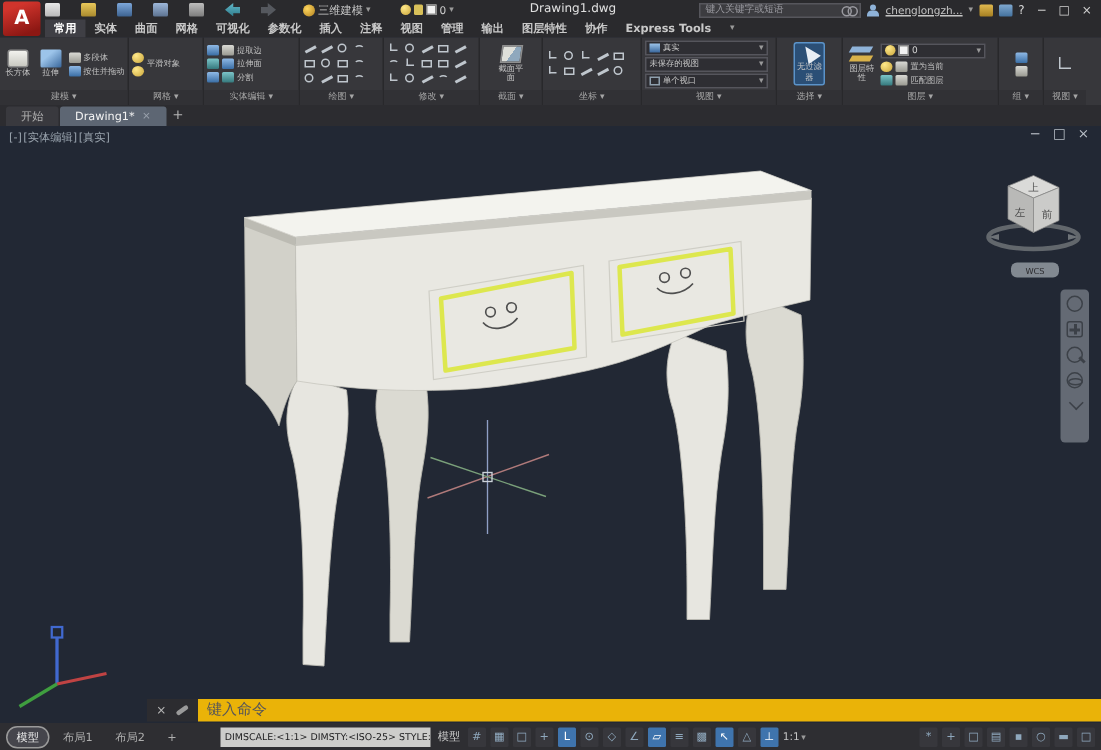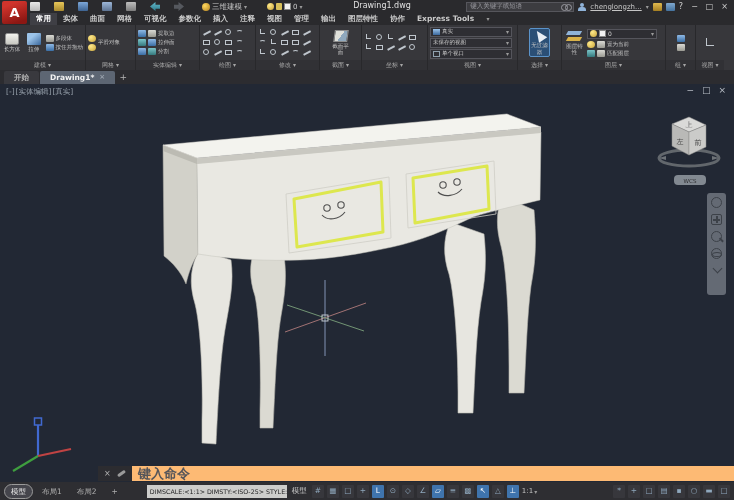--- a/index.html
+++ b/index.html
@@ -83,21 +83,21 @@
   .g .re { position:absolute; left:1px; top:2px; width:7px; height:5px; border:1.3px solid #bfc6cd; }
   .g .ar { position:absolute; left:1px; top:2px; width:7px; height:6px; border:1.4px solid transparent; border-top-color:#bfc6cd; border-radius:50%; }
   .g .ax { position:absolute; left:2px; top:1px; width:5px; height:5px; border-left:1.5px solid #bfc6cd; border-bottom:1.5px solid #bfc6cd; }
   .dd { display:flex; align-items:center; gap:2px; width:82px; height:10px; background:#2e2e33;
     border:1px solid #55555c; color:#c9c9c9; font-size:5.5px; padding:0 2px; white-space:nowrap; overflow:hidden; }
   .dd .sw { width:7px; height:6px; flex:none; }
   .dd .caret { margin-left:auto; }
   .ldd { display:flex; align-items:center; gap:2px; width:70px; height:10px; background:#2e2e33; border:1px solid #55555c; padding:0 2px; font-size:6px; color:#d5d5d5; }
   
   .filetabs { position:absolute; top:70px; left:0; right:0; height:14px; background:#2c2c30; display:flex; align-items:flex-end; padding-left:4px; gap:1px; }
-  .ftab { height:13px; padding:0 10px; font-size:7.5px; line-height:13px; color:#b5b5b5; background:#39393e; border-radius:2px 2px 0 0; display:flex; align-items:flex-end; gap:5px;font-weight:bold; }
+  .ftab { height:13px; padding:0 10px; font-size:7.5px; line-height:13px; color:#b5b5b5; background:#39393e; border-radius:2px 2px 0 0; display:flex; align-items:flex-end; gap:5px; }
   .ftab.active { background:#5d6673; color:#f2f2f2; }
   .ftab .x { font-size:7px; color:#9aa2ad; }
   .ftab-add { width:14px; height:13px; text-align:center; line-height:13px; color:#b5b5b5; font-size:9px; }
   
   .viewport { position:absolute; top:84px; left:0; right:0; bottom:18px; background:#222834; overflow:hidden; }
   .scene { position:absolute; inset:0; }
   .vctrl { position:absolute; top:3px; left:6px; font-size:7.5px; color:#98a2ac; display:flex; gap:1px; z-index:3; }
   .vwin { position:absolute; top:1px; right:8px; display:flex; gap:8px; color:#b9bfc7; font-size:9px; z-index:3; }
   .navbar { position:absolute; top:109px; right:8px; width:19px; height:102px; background:rgba(155,161,170,0.55); border-radius:3px; z-index:3; display:flex; flex-direction:column; align-items:center; padding-top:4px; gap:6px; }
   .nbi { width:11px; height:11px; border:1.3px solid #3c4148; border-radius:50%; position:relative; }
@@ -105,21 +105,21 @@
   .nbi.pan::before { content:""; position:absolute; left:4px; top:1px; width:1.5px; height:7px; background:#3c4148; }
   .nbi.pan::after { content:""; position:absolute; left:1px; top:4px; width:7px; height:1.5px; background:#3c4148; }
   .nbi.zoom::after { content:""; position:absolute; left:7px; top:7px; width:5px; height:1.5px; background:#3c4148; transform:rotate(45deg); }
   .nbi.orbit::before { content:""; position:absolute; left:0; top:3px; width:8px; height:3px; border:1px solid #3c4148; border-radius:50%; }
   .nbi.chev { border:none; width:8px; height:8px; }
   .nbi.chev::before { content:""; position:absolute; left:1px; top:0; width:6px; height:6px; border-right:1.6px solid #3c4148; border-bottom:1.6px solid #3c4148; transform:rotate(45deg); }
   
   .cmdbar { position:absolute; top:466px; left:98px; right:0; height:15px; display:flex; z-index:4; }
   .cmdicons { width:34px; background:#2c2c30; display:flex; align-items:center; justify-content:space-evenly; color:#b5b5b5; font-size:8px; }
   .wrench { width:9px; height:3px; background:#9a9a9a; border-radius:2px; transform:rotate(-35deg); }
-  .cmdinput { flex:1; background:#fdba74; color:#55555a; font-size:13px; line-height:15px; padding-left:6px;font-weight:bold; }
+  .cmdinput { flex:1; background:#eab308; color:#55555a; font-size:10px; line-height:15px; padding-left:6px; }
   
   .statusbar { position:absolute; bottom:0; left:0; right:0; height:18px; background:#2e2e32; display:flex; align-items:center; gap:3px; padding:0 4px;justify-content:space-between; }
   .ltab { font-size:7.5px; color:#aeaeae; padding:0 6px; line-height:13px; }
   .ltab.model { border:1px solid #9a9a9a; border-radius:8px; background:#45454c; color:#ececec; }
   .sinfo { margin-left:20px; background:#cdcdcb; color:#1d1d1f; font-size:6.3px; height:13px; line-height:13px; padding:0 3px; white-space:nowrap; overflow:hidden; width:140px; flex:none; }
   .smodel { color:#c9c9c9; font-size:7.5px; margin:0 2px; }
   .sico { width:12px; height:13px; font-size:7.5px; line-height:12px; text-align:center; color:#8fa8bd; background:#37373c; border-radius:1px; flex:none; }
   .sico.active { background:#3f74ad; color:#fff; }
   .sscale { color:#c5c5c5; font-size:7px; display:flex; align-items:center; gap:1px; }
 </style>

